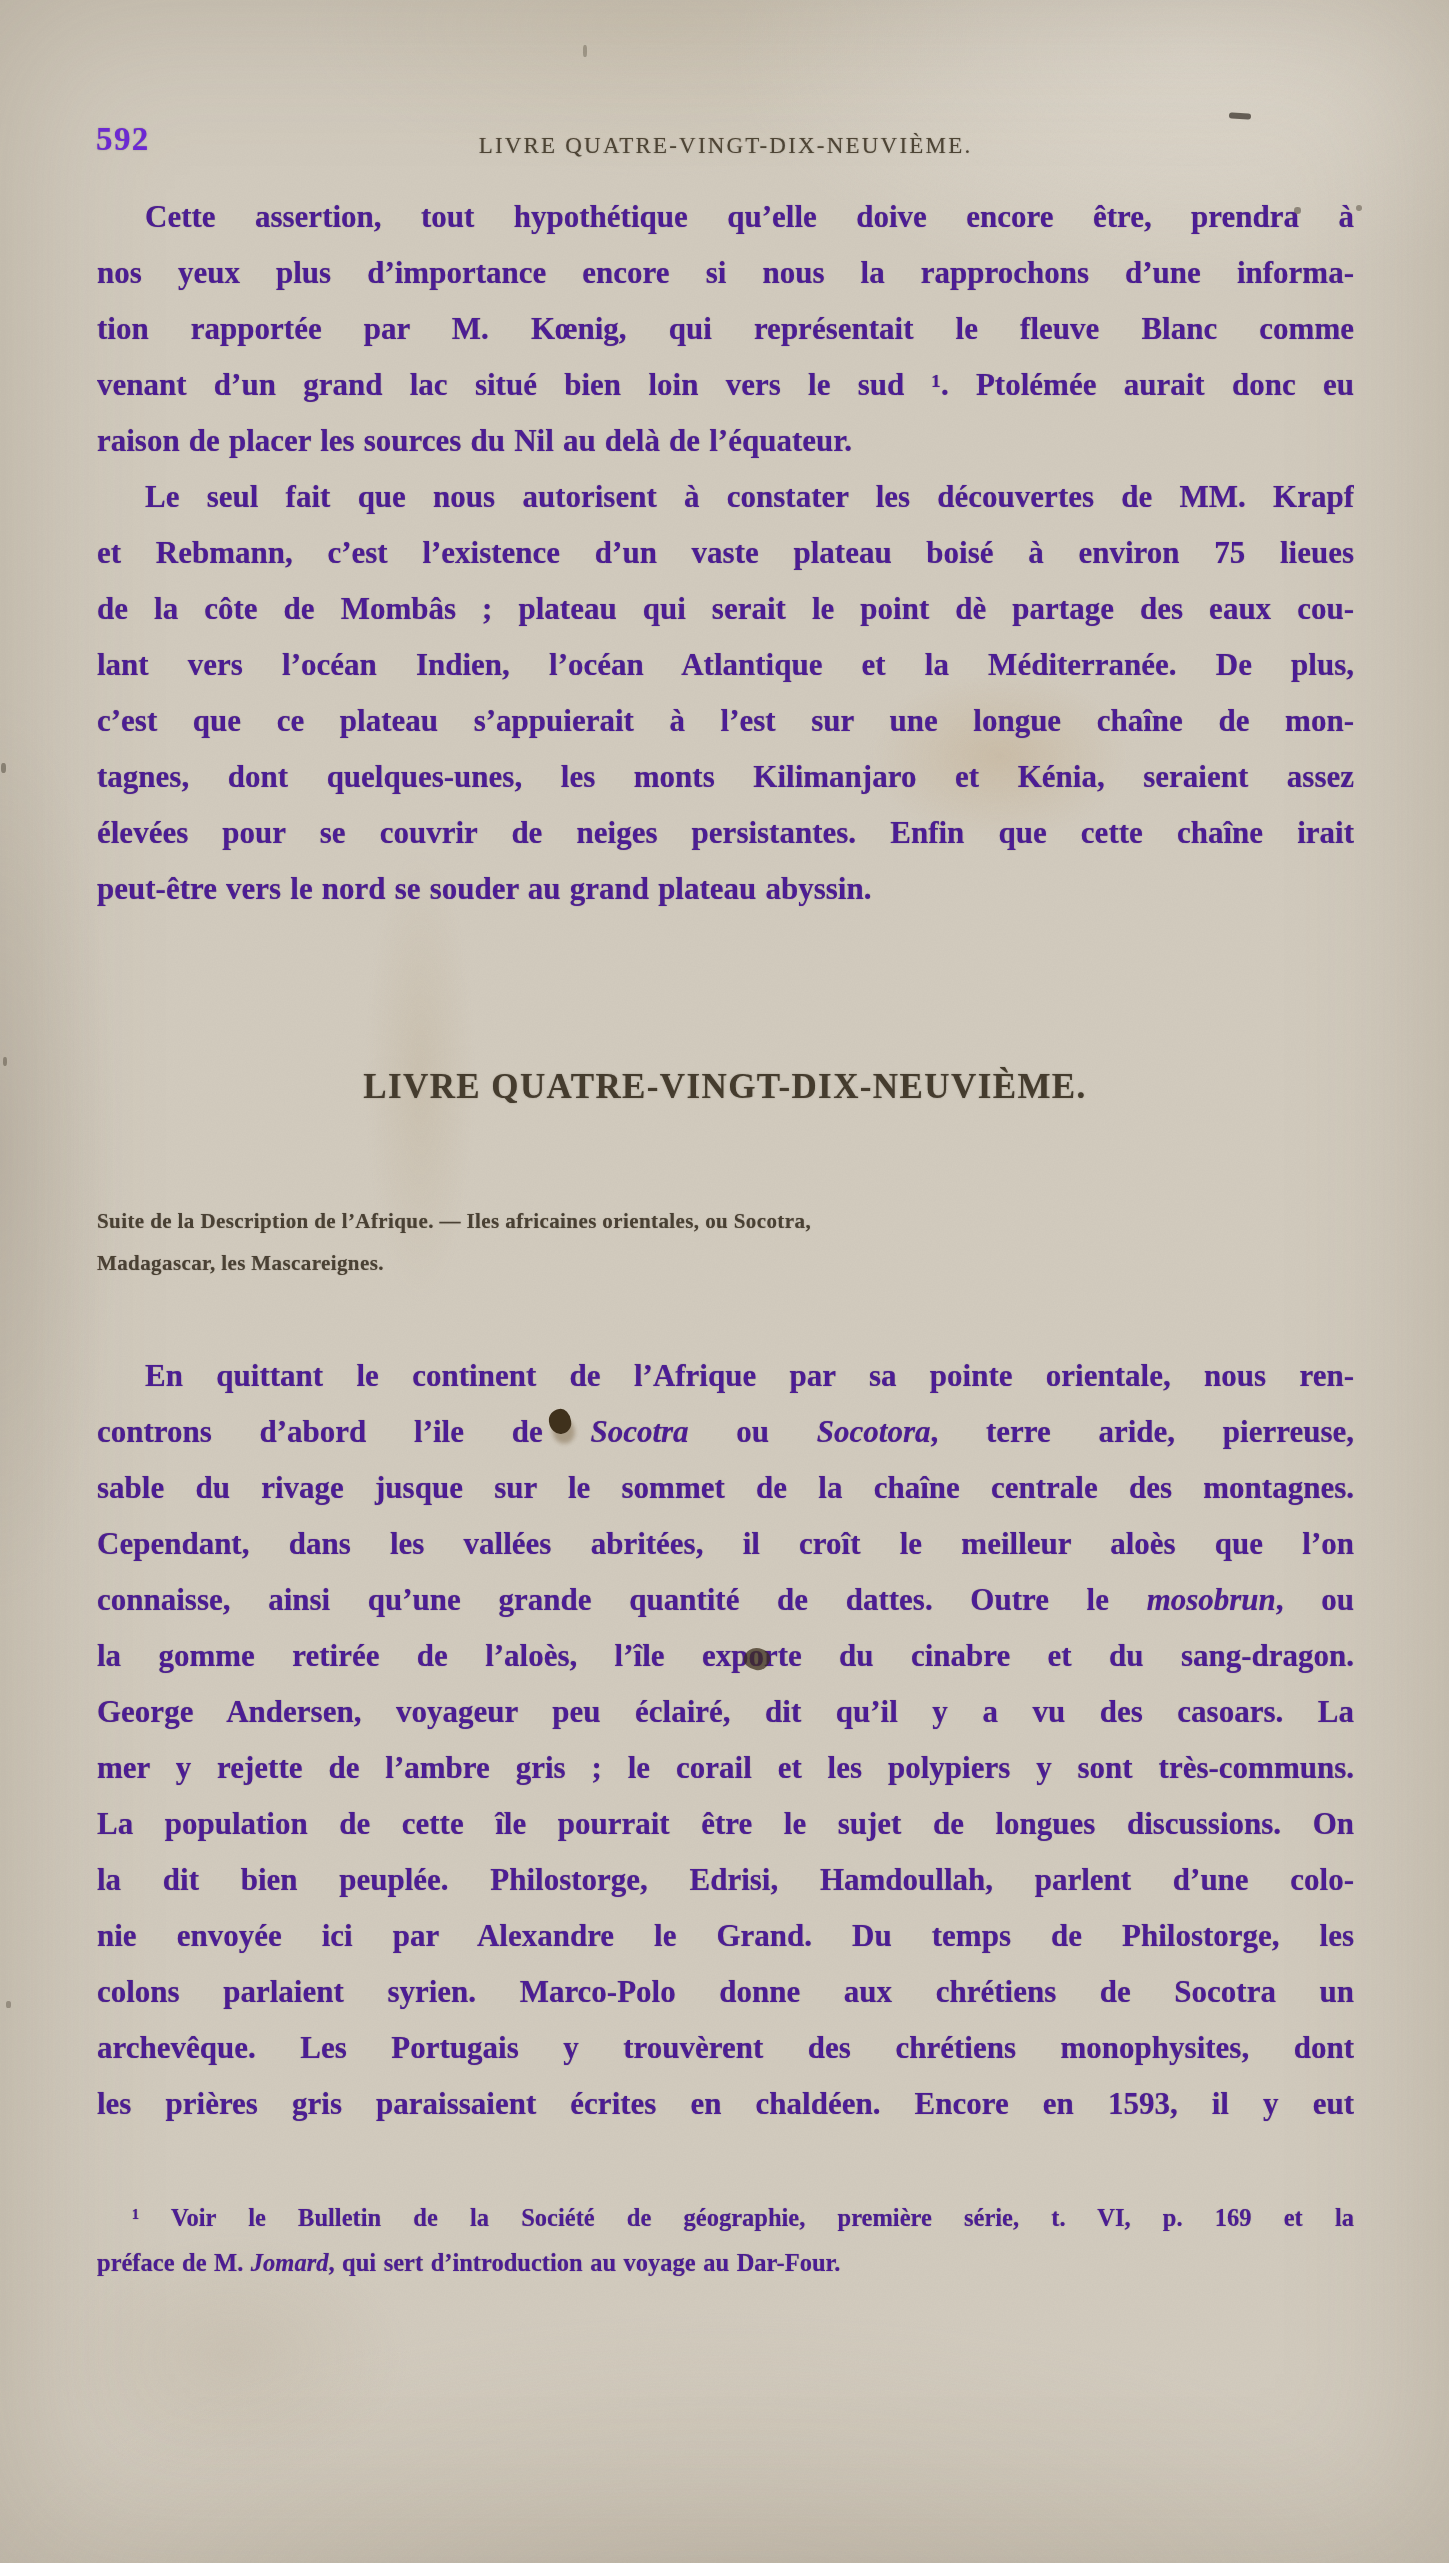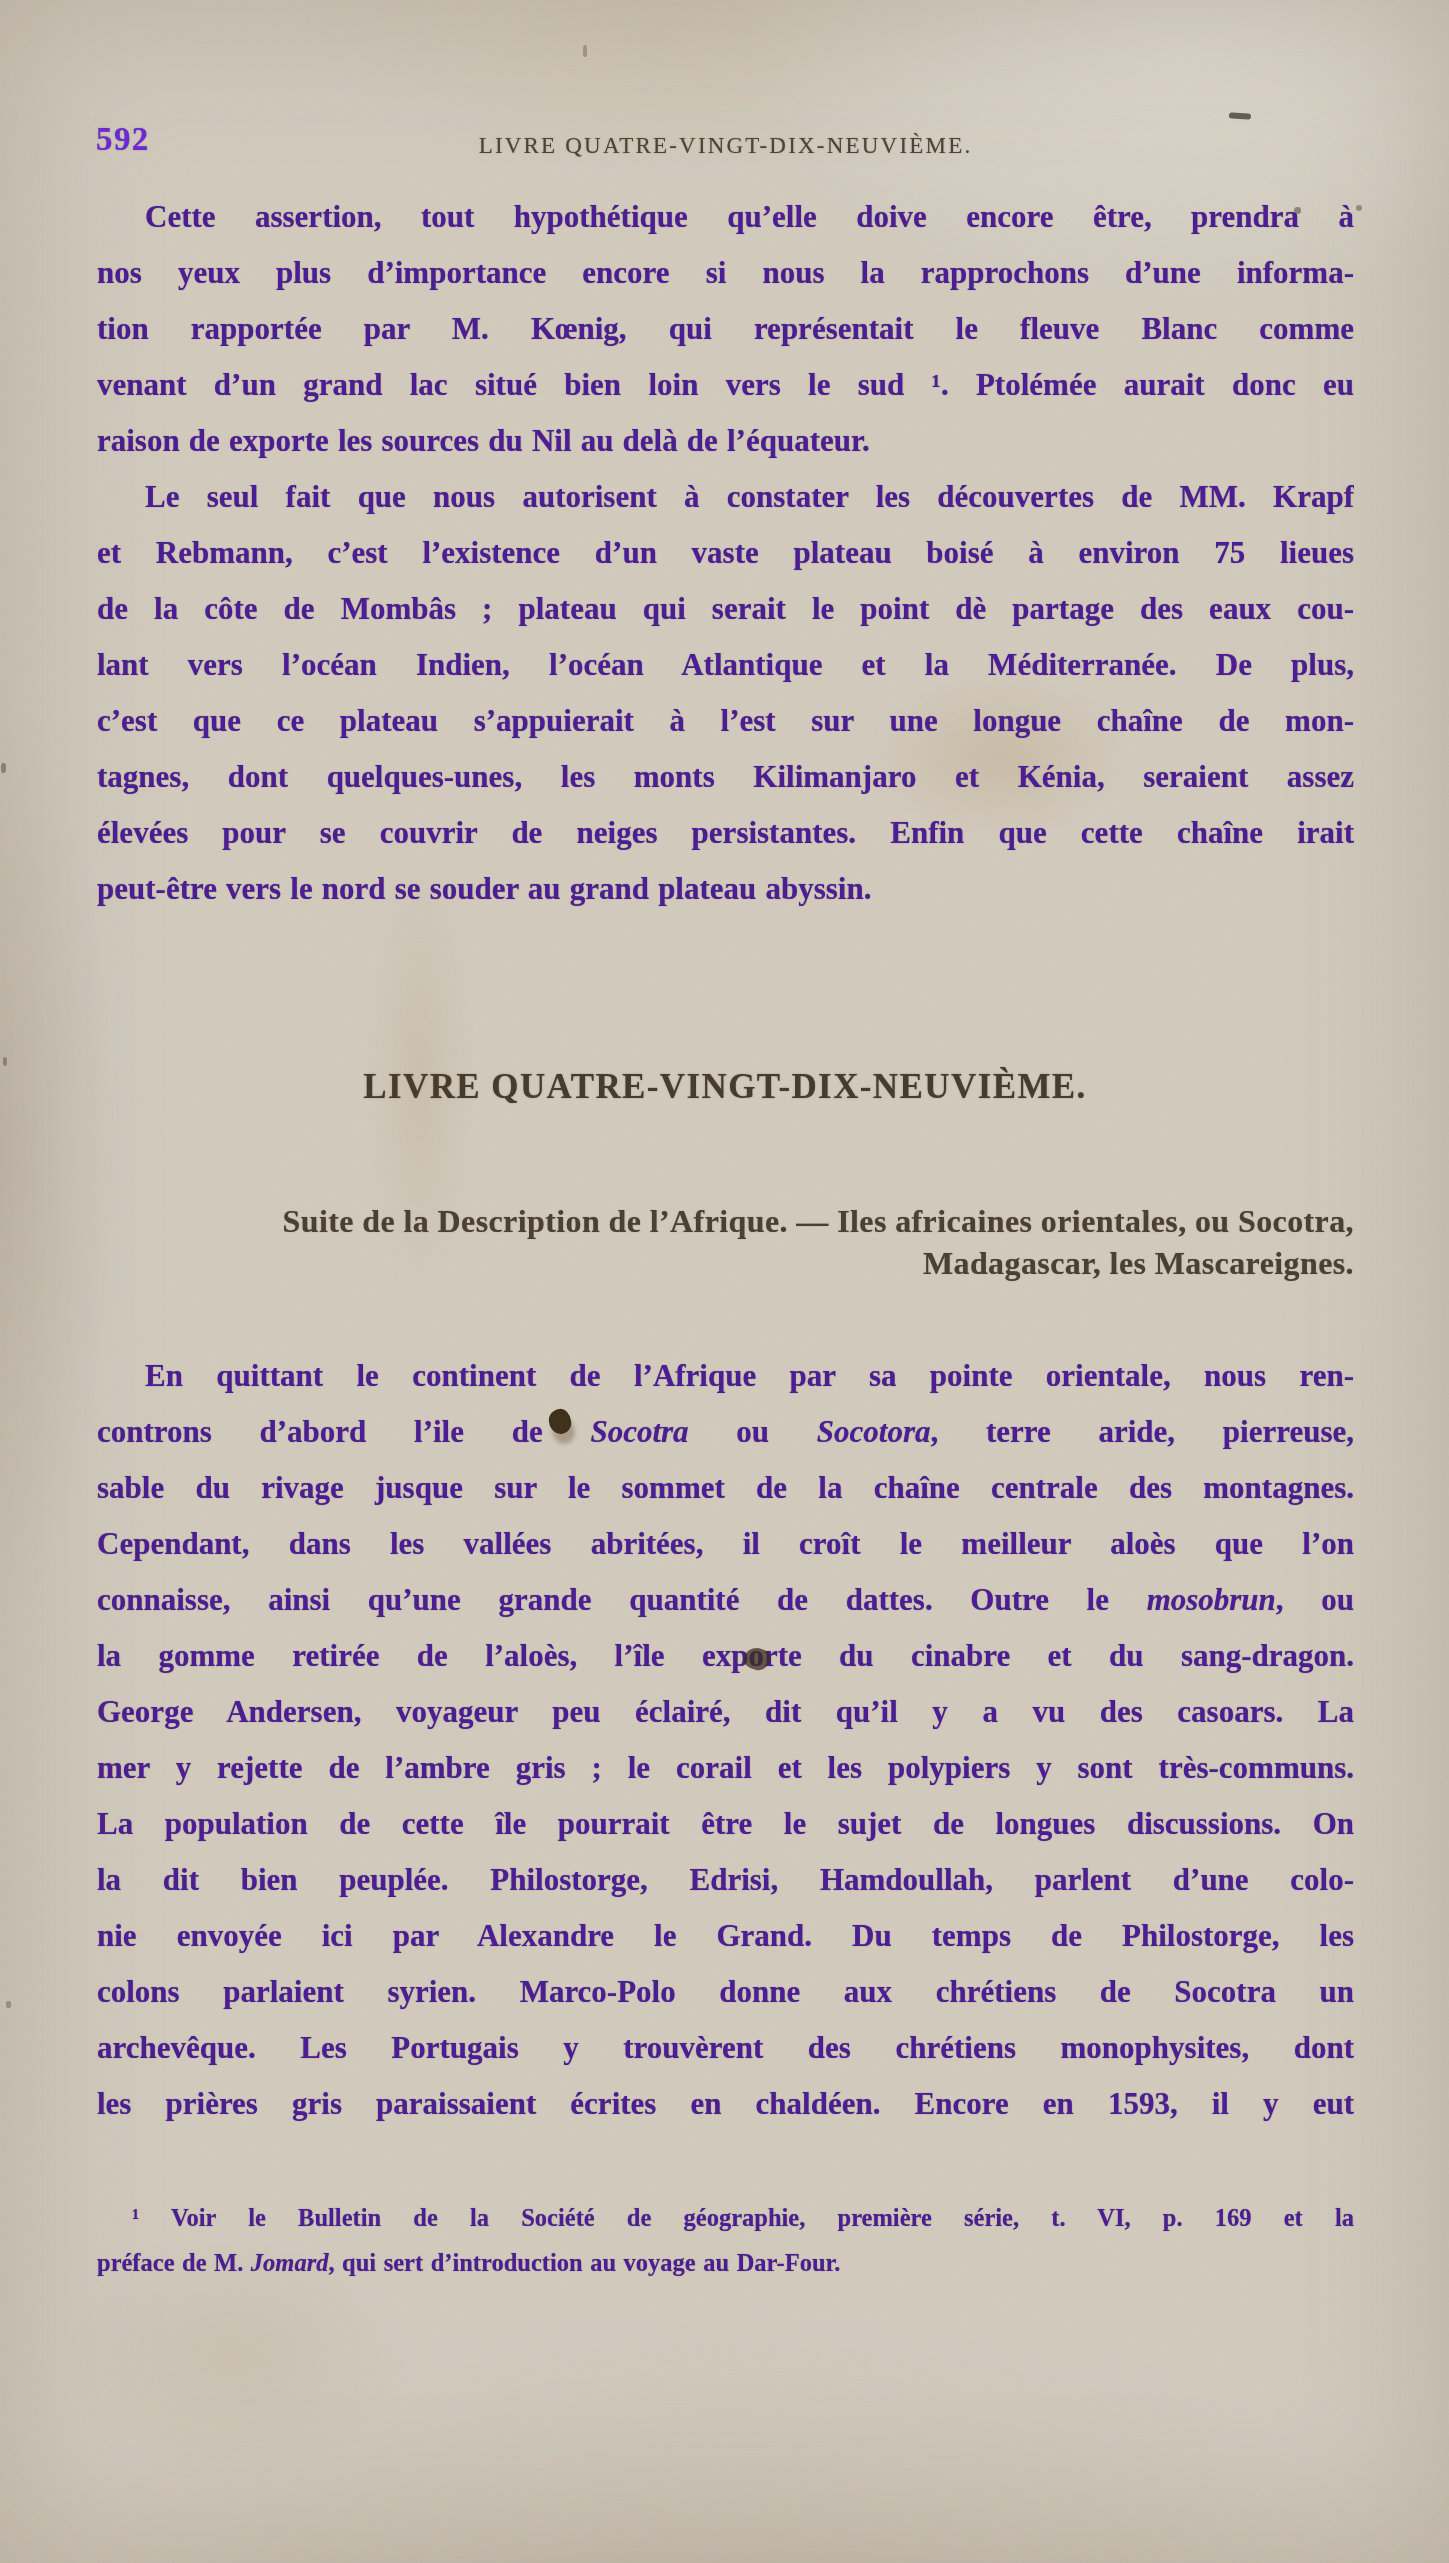--- a/index.html
+++ b/index.html
@@ -49,21 +49,21 @@
   .last{text-align:left;}
   .indent{text-indent:48px;}
 
   .chapter-title{
     position:absolute;left:0;top:1067px;width:1450px;margin:0;
     text-align:center;font-size:35px;font-weight:bold;letter-spacing:1.4px;
     color:#453c2e;text-shadow:0 0 1.4px rgba(69,60,46,0.5);
   }
   .subtitle{position:absolute;left:97px;top:1200px;width:1257px;}
   .subtitle-line{
-    text-align:right;font-size:32px;line-height:42px;font-weight:bold;
+    text-align:left;font-size:21px;line-height:42px;font-weight:bold;
     color:#4a4134;text-shadow:0 0 1.1px rgba(74,65,52,0.5);letter-spacing:0.4px;
   }
 
   .footnote{top:2195px;font-size:24.5px;}
   .footnote .line{height:45px;line-height:45px;}
   .footnote .indent{text-indent:35px;}
 
   
   .mark{position:absolute;pointer-events:none;}
   .blot-socotra{left:549px;top:1409px;width:21.6px;height:24.5px;background:#33240f;
@@ -89,21 +89,21 @@
 
   <div class="pagenum">592</div>
   <div class="running-head">LIVRE QUATRE-VINGT-DIX-NEUVIÈME.</div>
 
   <div class="textcol intro" id="intro">
       <div>
         <div class="line just indent">Cette assertion, tout hypothétique qu’elle doive encore être, prendra à</div>
         <div class="line just">nos yeux plus d’importance encore si nous la rapprochons d’une informa-</div>
         <div class="line just">tion rapportée par M. Kœnig, qui représentait le fleuve Blanc comme</div>
         <div class="line just">venant d’un grand lac situé bien loin vers le sud ¹. Ptolémée aurait donc eu</div>
-        <div class="line last">raison de exporte les sources du Nil au delà de l’équateur.</div>
+        <div class="line last">raison de placer les sources du Nil au delà de l’équateur.</div>
       </div>
       <div>
         <div class="line just indent">Le seul fait que nous autorisent à constater les découvertes de MM. Krapf</div>
         <div class="line just">et Rebmann, c’est l’existence d’un vaste plateau boisé à environ 75 lieues</div>
         <div class="line just">de la côte de Mombâs ; plateau qui serait le point dè partage des eaux cou-</div>
         <div class="line just">lant vers l’océan Indien, l’océan Atlantique et la Méditerranée. De plus,</div>
         <div class="line just">c’est que ce plateau s’appuierait à l’est sur une longue chaîne de mon-</div>
         <div class="line just">tagnes, dont quelques-unes, les monts Kilimanjaro et Kénia, seraient assez</div>
         <div class="line just">élevées pour se couvrir de neiges persistantes. Enfin que cette chaîne irait</div>
         <div class="line last">peut-être vers le nord se souder au grand plateau abyssin.</div>

